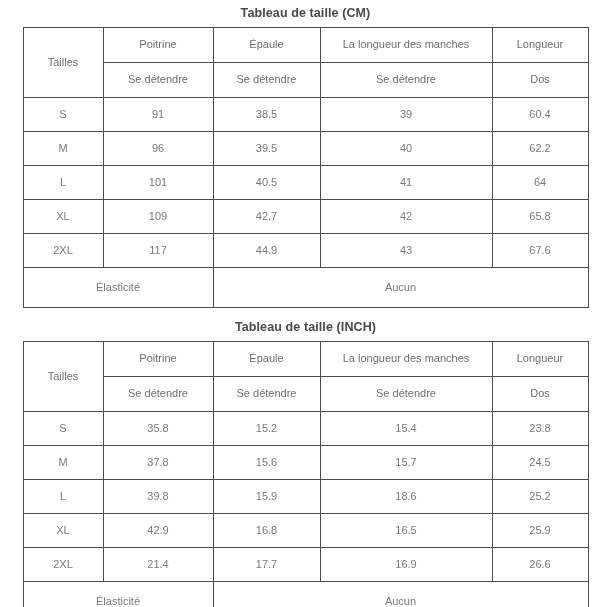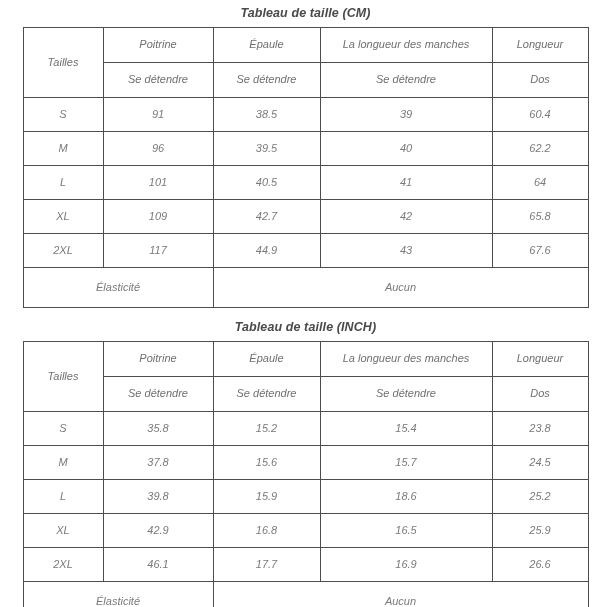--- a/index.html
+++ b/index.html
@@ -13,21 +13,20 @@
     height: 607px;
     font-family: "Liberation Sans", sans-serif;
     color: #6b6b6b;
     overflow: hidden;
   }
   .page {
     width: 611px;
     height: 607px;
     padding: 0;
     position: relative;
-    font-style: italic;
   }
   .chart-block {
     width: 611px;
   }
   .chart-title {
     text-align: center;
     font-size: 12.5px;
     font-weight: bold;
     color: #4a4a4a;
     letter-spacing: 0.1px;
@@ -193,21 +192,21 @@
         </tr>
         <tr class="drow">
           <td>XL</td>
           <td>42.9</td>
           <td>16.8</td>
           <td>16.5</td>
           <td>25.9</td>
         </tr>
         <tr class="drow">
           <td>2XL</td>
-          <td>46.1</td>
+          <td>21.4</td>
           <td>17.7</td>
           <td>16.9</td>
           <td>26.6</td>
         </tr>
 
         <tr class="frow">
           <td colspan="2">Élasticité</td>
           <td colspan="3">Aucun</td>
         </tr>
       </tbody>

